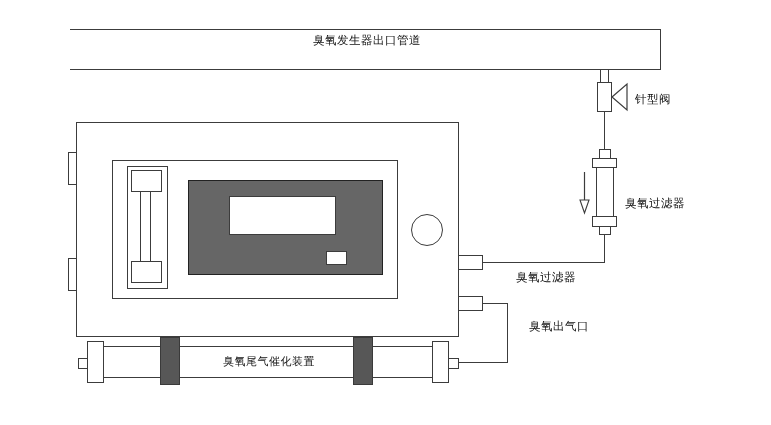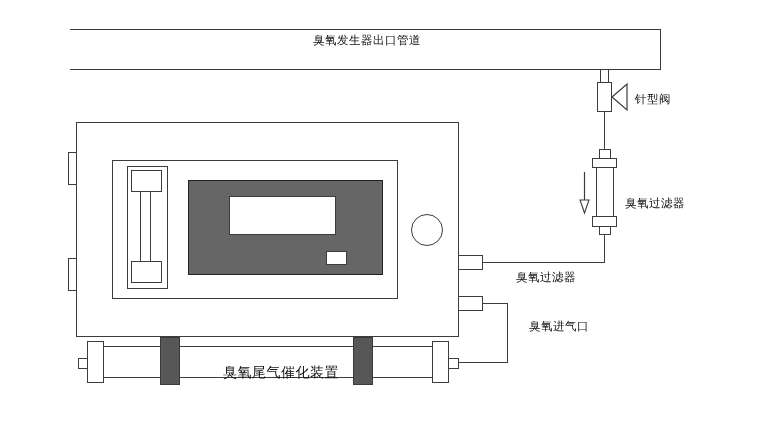--- a/index.html
+++ b/index.html
@@ -68,24 +68,24 @@
   <div class="abs outline" style="left:326px;top:251px;width:21px;height:14px;"></div>
 
   <div class="abs knob" style="left:411px;top:214px;width:32px;height:32px;"></div>
 
   <div class="abs outline" style="left:458px;top:255px;width:25px;height:15px;"></div>
   <div class="abs outline" style="left:458px;top:296px;width:25px;height:15px;"></div>
 
   <div class="abs lineh" style="left:482px;top:303px;width:26px;"></div>
   <div class="abs linev" style="left:507px;top:303px;height:60px;"></div>
   <div class="abs lineh" style="left:459px;top:362px;width:49px;"></div>
-  <div class="lbl" style="left:529px;top:320px;">臭氧进气口</div>
+  <div class="lbl" style="left:529px;top:320px;">臭氧出气口</div>
 
   <div class="abs outline" style="left:78px;top:358px;width:10px;height:11px;"></div>
   <div class="abs outline" style="left:87px;top:341px;width:17px;height:42px;"></div>
   <div class="abs outline" style="left:103px;top:346px;width:330px;height:32px;"></div>
   <div class="abs outline" style="left:432px;top:341px;width:17px;height:42px;"></div>
   <div class="abs outline" style="left:448px;top:358px;width:11px;height:11px;"></div>
   <div class="abs clamp" style="left:160px;top:337px;width:20px;height:48px;"></div>
   <div class="abs clamp" style="left:353px;top:337px;width:20px;height:48px;"></div>
-  <div class="lbl" style="left:223px;top:366px;font-size:14px;">臭氧尾气催化装置</div>
+  <div class="lbl" style="left:223px;top:355px;font-size:11px;">臭氧尾气催化装置</div>
 
 </div>
 
 </body></html>

